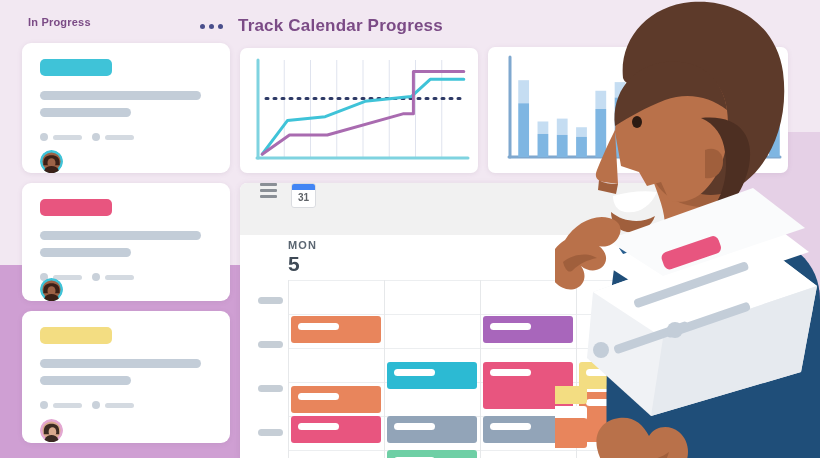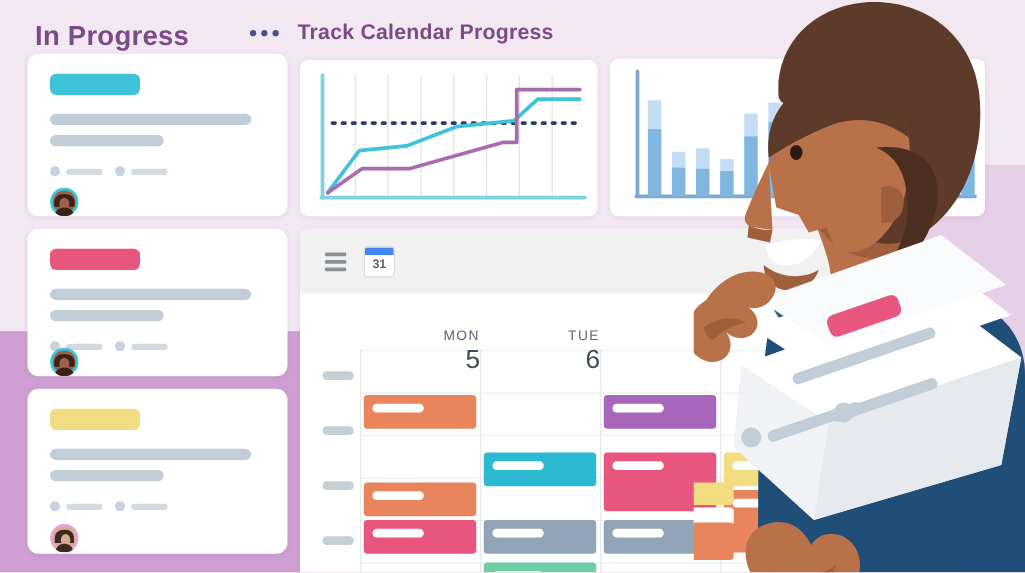--- a/index.html
+++ b/index.html
@@ -12,21 +12,21 @@
   #stage{position:relative;width:820px;height:458px;overflow:hidden;background:#f3e9f3;}
 
   
   .bg-top{position:absolute;left:0;top:0;width:820px;height:458px;background:#f2e8f2;}
   .bg-mauve-left{position:absolute;left:0;top:265px;width:252px;height:193px;background:#cf9fd3;}
   .bg-mauve-right{position:absolute;left:660px;top:132px;width:160px;height:326px;background:#e5d0e6;}
   .bg-mauve-corner{position:absolute;left:770px;top:290px;width:50px;height:168px;background:#d6a9da;}
 
   
   .hdr{position:absolute;font-weight:bold;color:#7b4b86;letter-spacing:.2px;}
-  #hdr-inprogress{left:28px;top:16px;font-size:22px;}
+  #hdr-inprogress{left:28px;top:16px;font-size:11px;}
   #hdr-track{left:238px;top:16px;font-size:17px;}
   #dots{position:absolute;left:200px;top:24px;display:flex;gap:4px;}
   #dots i{width:5px;height:5px;border-radius:50%;background:#4a4f8c;display:block;}
 
   
   .card{position:absolute;left:22px;width:208px;background:#fff;border-radius:9px;
         box-shadow:0 1px 5px rgba(120,90,130,.13);}
   #card-0{top:43px;height:130px;}
   #card-1{top:183px;height:118px;}
   #card-2{top:311px;height:132px;}
@@ -45,31 +45,31 @@
 
   
   .panel{position:absolute;background:#fff;border-radius:7px;box-shadow:0 1px 5px rgba(120,90,130,.12);}
   #panel-line{left:240px;top:48px;width:238px;height:125px;}
   #panel-bars{left:488px;top:47px;width:300px;height:126px;}
 
   
   #calendar{position:absolute;left:240px;top:183px;width:460px;height:275px;background:#fff;
             border-radius:7px 7px 0 0;box-shadow:0 1px 6px rgba(120,90,130,.14);overflow:hidden;}
   #cal-head{position:absolute;left:0;top:0;width:460px;height:52px;background:#f1f1f1;
-            display:flex;align-items:center;}
+            display:flex;align-items:flex-start;}
   #burger{margin-left:20px;display:flex;flex-direction:column;gap:3px;}
   #burger i{display:block;width:17px;height:3px;background:#8a8f96;border-radius:1px;}
   #gcal{margin-left:14px;width:23px;height:23px;border-radius:3px;background:#fff;
         border:1px solid #dadce0;overflow:hidden;position:relative;}
   #gcal .top{height:6px;background:#4285f4;}
   #gcal .num{font-size:10px;font-weight:bold;color:#5f6368;text-align:center;line-height:16px;}
   #cal-title{margin-left:14px;font-size:20px;color:#4a5561;}
 
   #cal-body{position:absolute;left:0;top:52px;width:460px;height:223px;background:#fff;}
-  .daycol-head{position:absolute;top:28px;width:96px;text-align:right;}
+  .daycol-head{position:absolute;top:4px;width:96px;text-align:left;font-weight:bold;}
   .daycol-head .dow{font-size:11px;color:#5b6672;letter-spacing:1.2px;}
   .daycol-head .dnum{font-size:21px;color:#3f4a56;margin-top:1px;}
   .vgrid{position:absolute;top:45px;width:1px;height:178px;background:#e6e8ea;}
   .hgrid{position:absolute;left:48px;width:412px;height:1px;background:#eceef0;}
   .slotpill{position:absolute;left:18px;width:25px;height:7px;border-radius:4px;background:#c6ced6;}
   .ev{position:absolute;border-radius:3px;}
   .ev .bar{position:absolute;left:7px;top:7px;height:7px;border-radius:4px;background:#fff;}
 
   
   #person{position:absolute;left:555px;top:0;width:265px;height:458px;}
@@ -229,24 +229,20 @@
         <div class="hgrid" style="top: 45px;"></div>
         <div class="hgrid" style="top: 79px;"></div>
         <div class="hgrid" style="top: 113px;"></div>
         <div class="hgrid" style="top: 147px;"></div>
         <div class="hgrid" style="top: 181px;"></div>
         <div class="hgrid" style="top: 215px;"></div>
         <div class="daycol-head" style="left: 48px;">
           <div class="dow">MON</div>
           <div class="dnum">5</div>
         </div>
-        <div class="daycol-head" style="left: 144px;">
-          <div class="dow">TUE</div>
-          <div class="dnum">6</div>
-        </div>
         <div class="vgrid" style="left: 48px;"></div>
         <div class="vgrid" style="left: 144px;"></div>
         <div class="vgrid" style="left: 240px;"></div>
         <div class="vgrid" style="left: 336px;"></div>
         <div class="vgrid" style="left: 432px;"></div>
         <div class="slotpill" style="top: 62px;"></div>
         <div class="slotpill" style="top: 106px;"></div>
         <div class="slotpill" style="top: 150px;"></div>
         <div class="slotpill" style="top: 194px;"></div>
         <div class="ev" style="left: 51px; top: 81px; width: 90px; height: 27px; background: rgb(232, 133, 92);">

